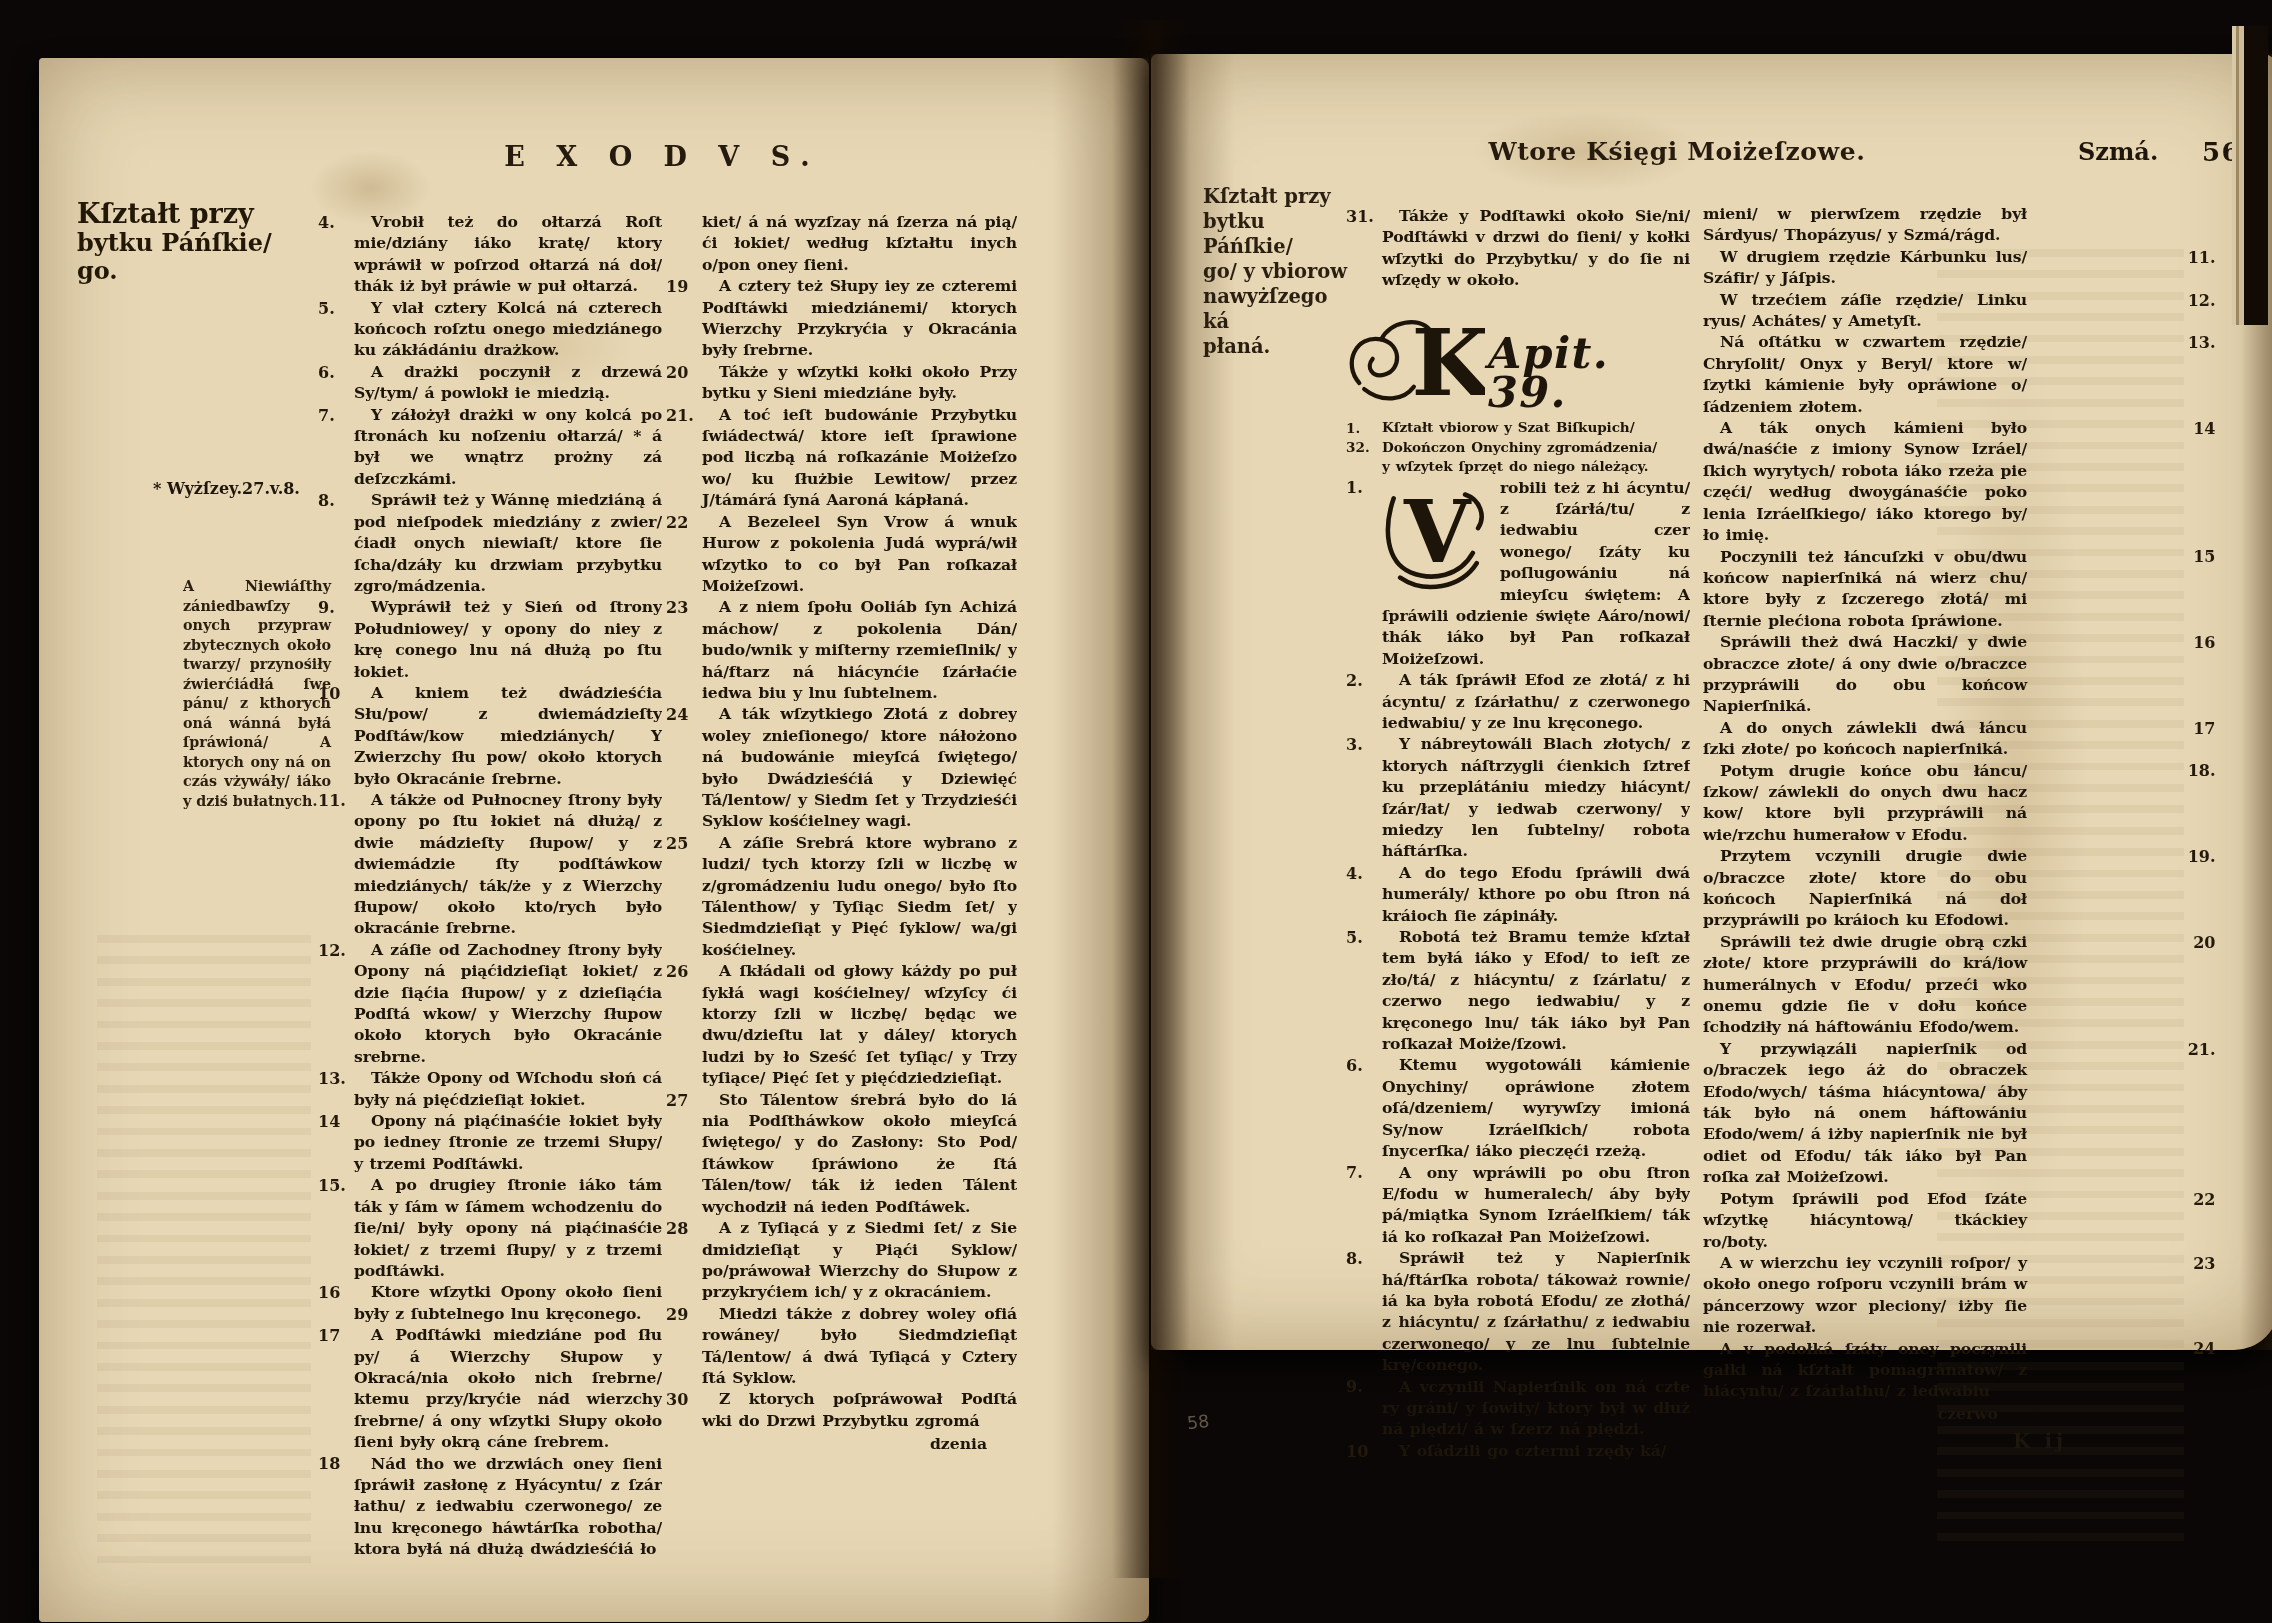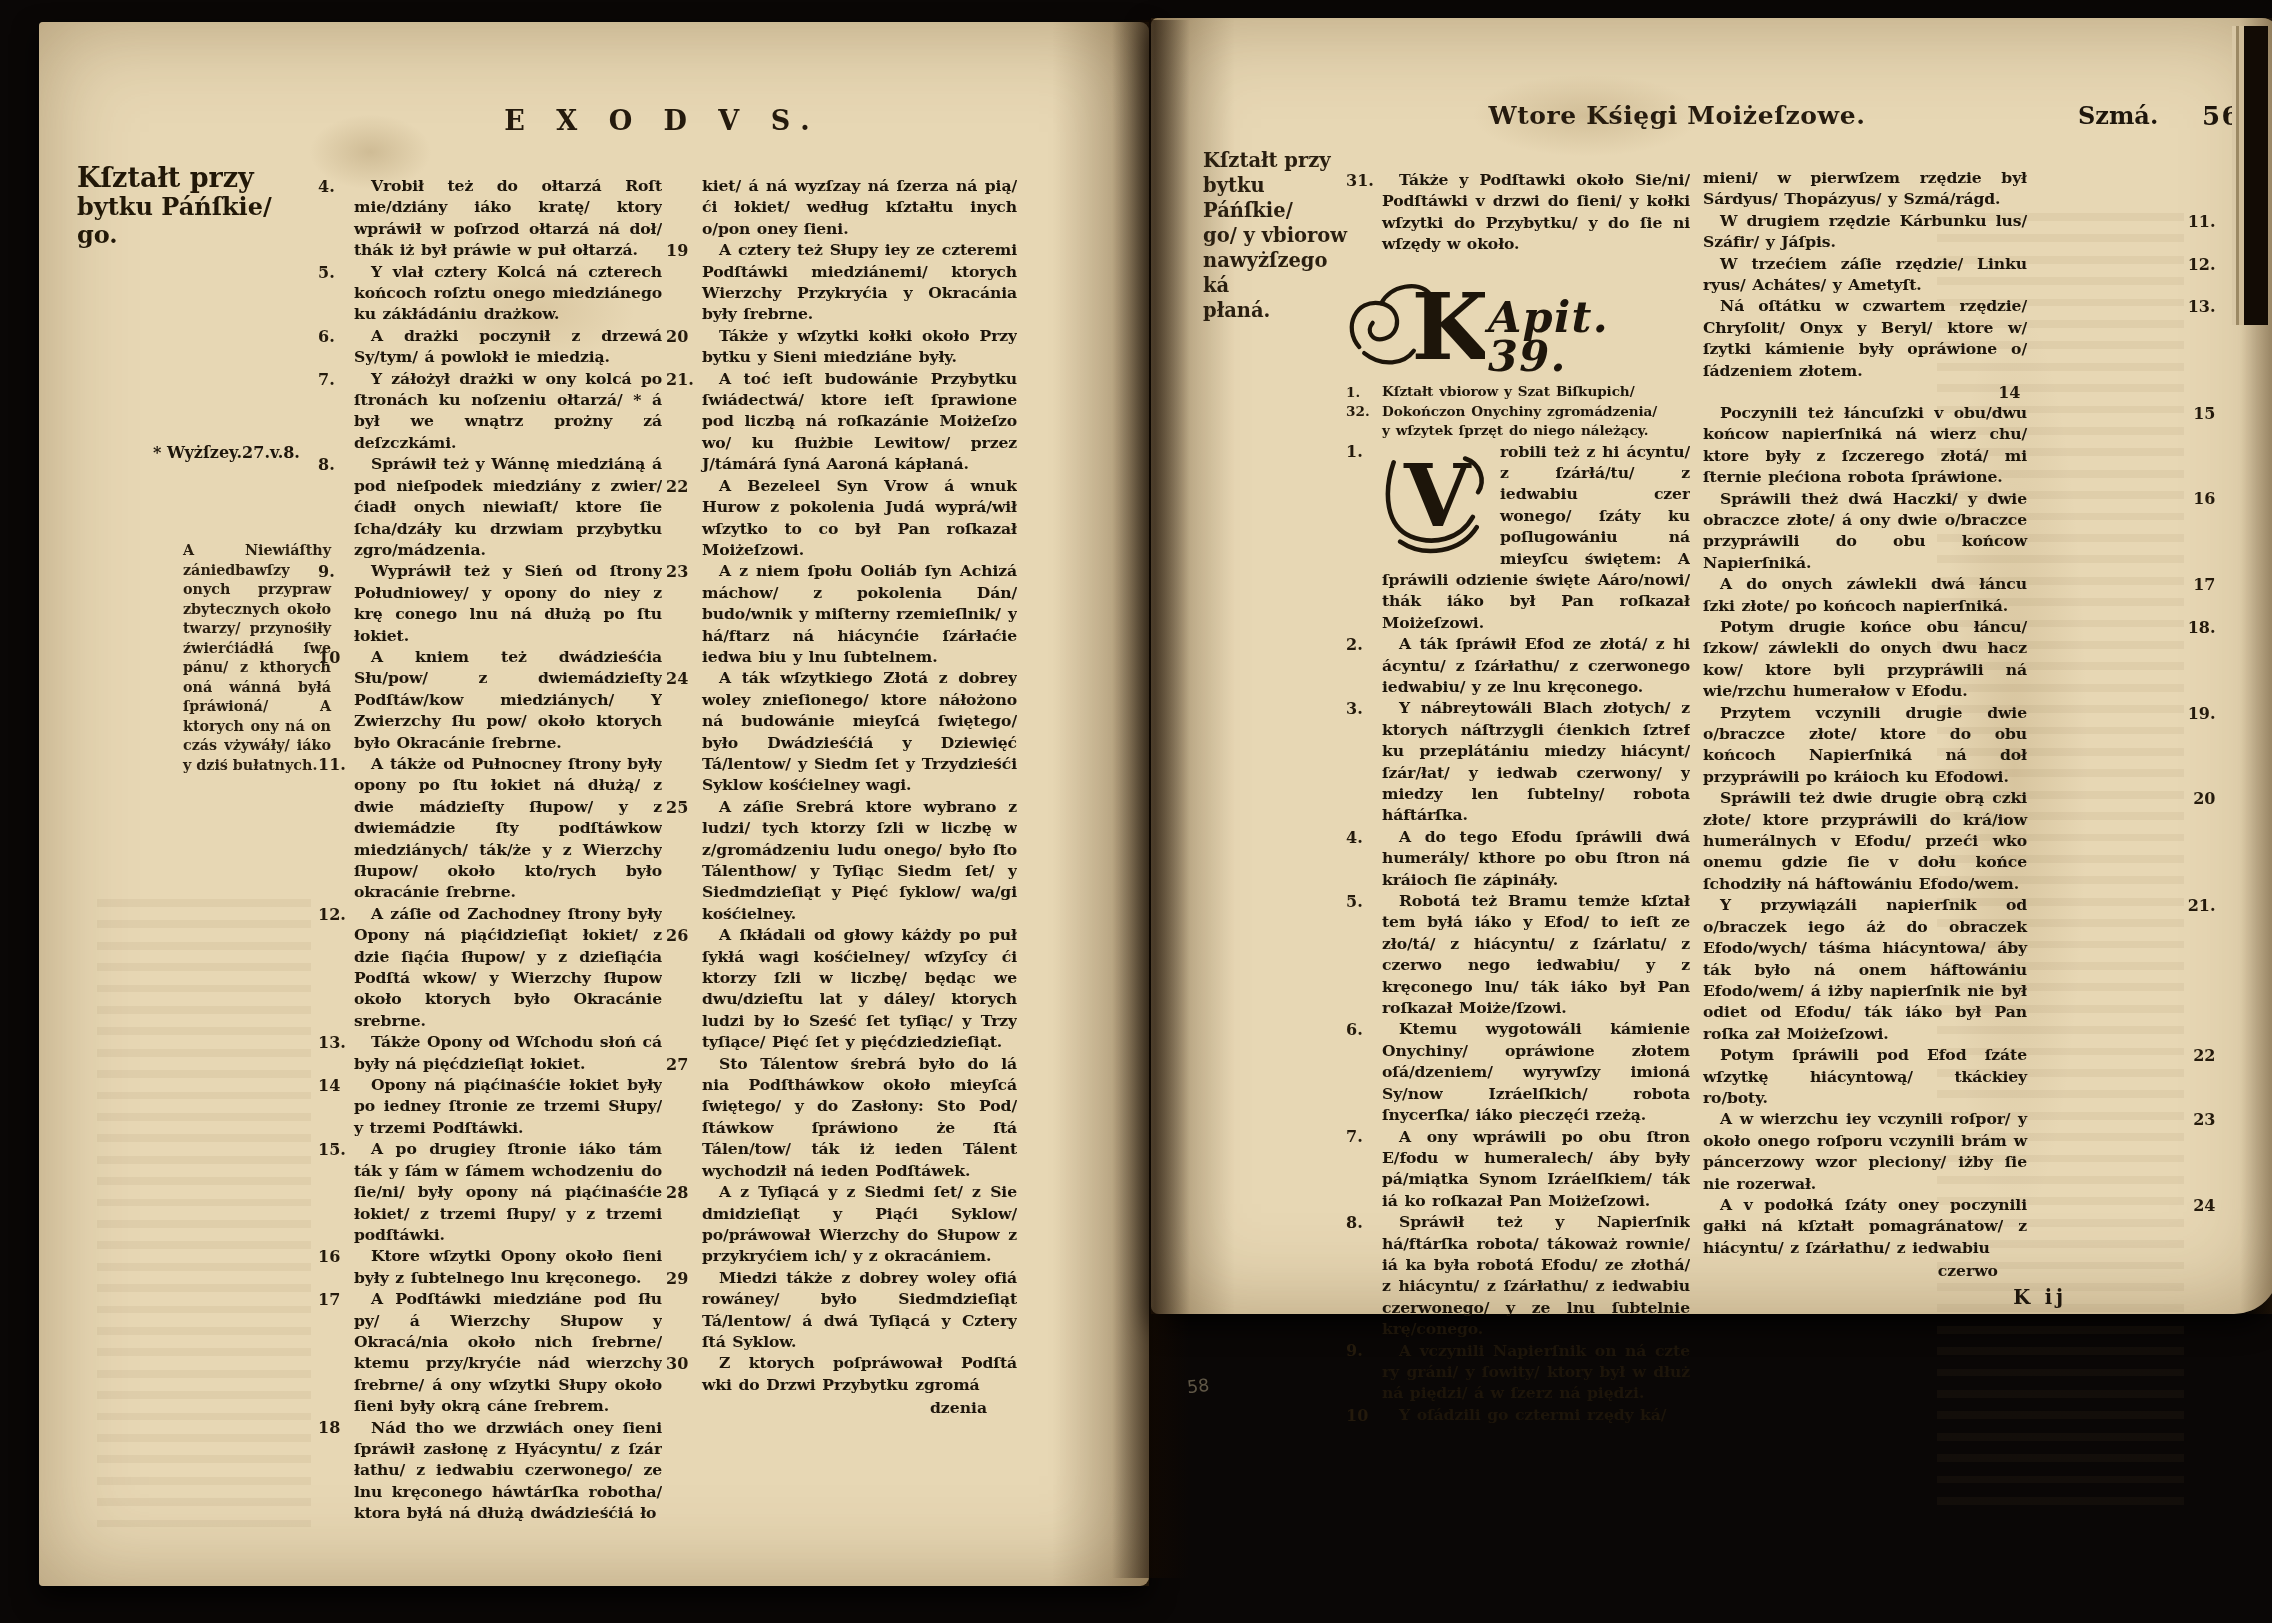--- a/index.html
+++ b/index.html
@@ -4,21 +4,21 @@
 <style>
   html,body{margin:0;padding:0;background:#070504;}
   .stage{position:relative;width:2273px;height:1624px;background:#0a0706;overflow:hidden;
          font-family:"DejaVu Serif", serif;color:#1e160c;}
   
   .page{position:absolute;background:#e7d7b4;
     background-image:
       radial-gradient(120% 80% at 52% 38%, rgba(255,249,230,.38), rgba(255,255,255,0) 62%),
       radial-gradient(80% 60% at 18% 88%, rgba(146,108,52,.12), rgba(0,0,0,0) 70%),
       linear-gradient(90deg,#cdb democratic 0,#e7d7b4 0);
-    box-shadow: inset 0 0 91px rgba(92,62,22,.38), 0 11.7px 26px rgba(0,0,0,.8);}
+    box-shadow: inset 0 0 91px rgba(92,62,22,.38), 0 11.7px 26px rgba(0,0,0,.8); margin-top: 36px;}
   .page.lp{left:39px;top:22px;width:1110px;height:1564px;border-radius:3.9px 9px 9px 3.9px;}
   .page.rp{left:1151px;top:18px;width:1099px;height:1296px;border-radius:6.5px 17px 45px 7.8px;padding-left:29px;}
   .page.lp::after{content:"";position:absolute;right:0;top:0;bottom:0;width:97px;
       background:linear-gradient(90deg,rgba(0,0,0,0),rgba(74,48,16,.38));}
   .page.rp::before{content:"";position:absolute;left:0;top:0;bottom:0;width:84px;
       background:linear-gradient(270deg,rgba(0,0,0,0),rgba(70,45,15,.40));}
   .page.rp::after{content:"";position:absolute;right:0;top:0;bottom:0;width:39px;
       background:linear-gradient(270deg,rgba(60,38,12,.45),rgba(0,0,0,0));}
   .gutter{position:absolute;left:1112px;top:19.5px;width:78px;height:1558px;z-index:6;
       background:linear-gradient(90deg,rgba(0,0,0,0),rgba(20,10,2,.55) 45%,rgba(20,10,2,.6) 55%,rgba(0,0,0,0));}
@@ -326,20 +326,21 @@
         <div class="vrow">
           <span class="vnum">12.</span>
           <p class="vtext">W trzećiem záſie rzędzie/ Linku ryus/ Achátes/ y Ametyſt.</p>
         </div>
         <div class="vrow">
           <span class="vnum">13.</span>
           <p class="vtext">Ná oſtátku w czwartem rzędzie/ Chryſolit/ Onyx y Beryl/ ktore w/ſzytki kámienie były opráwione o/ſádzeniem złotem.</p>
         </div>
         <div class="vrow">
           <span class="vnum">14</span>
+          <p class="vtext">A ták onych kámieni było dwá/naśćie z imiony Synow Izráel/ſkich wyrytych/ robota iáko rzeża pie częći/ według dwoygánaśćie poko lenia Izráelſkiego/ iáko ktorego by/ło imię.</p>
         </div>
         <div class="vrow">
           <span class="vnum">15</span>
           <p class="vtext">Poczynili też łáncuſzki v obu/dwu końcow napierſniká ná wierz chu/ ktore były z ſzczerego złotá/ mi ſternie plećiona robota ſpráwione.</p>
         </div>
         <div class="vrow">
           <span class="vnum">16</span>
           <p class="vtext">Spráwili theż dwá Haczki/ y dwie obraczce złote/ á ony dwie o/braczce przypráwili do obu końcow Napierſniká.</p>
         </div>
         <div class="vrow">

